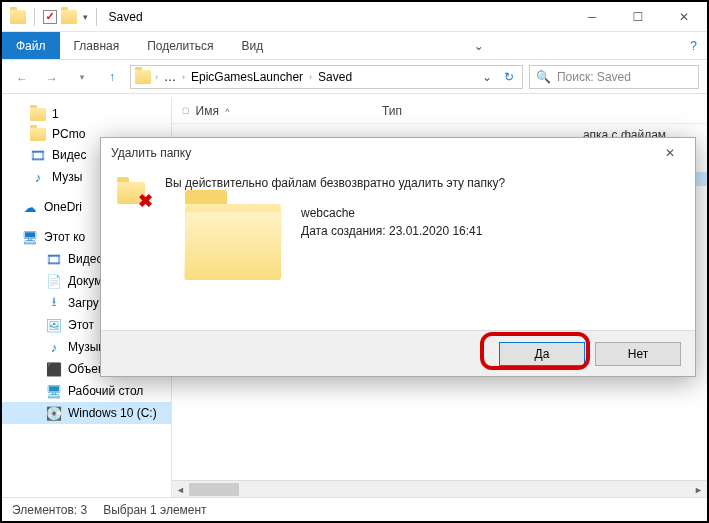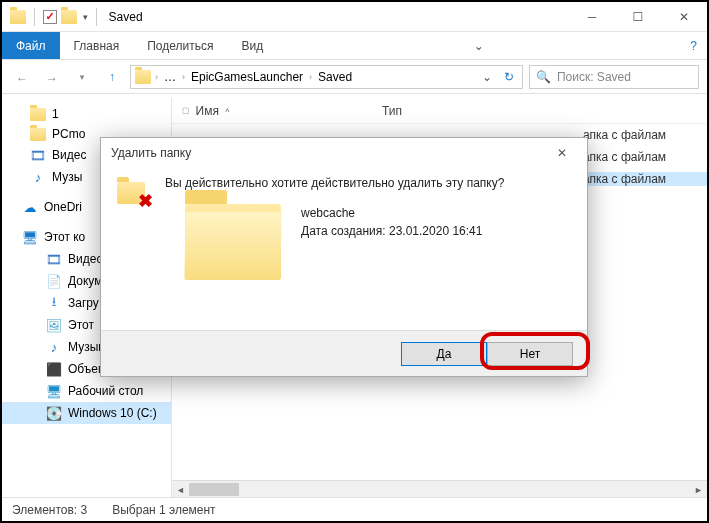--- a/index.html
+++ b/index.html
@@ -67,38 +67,38 @@
 .row .c1 { width:200px; padding-left:26px; display:flex; align-items:center; gap:6px; }
 .row .c2 { width:170px; }
 .row .c3 { flex:1; color:#333;text-align:center; }
 .row.sel .c3 { background:#cce8ff; }
 .bottom-scroll { position:absolute; bottom:0; left:0; right:0; height:17px; background:#f0f0f0; border-top:1px solid #ddd; }
 .bottom-scroll .thumb { position:absolute; left:17px; top:2px; width:50px; height:13px; background:#cdcdcd; }
 .bottom-scroll .arr { position:absolute; top:0; width:17px; height:17px; display:flex; align-items:center; justify-content:center; color:#666; font-size:9px;}
 .bottom-scroll .arr.l{left:0;} .bottom-scroll .arr.r{right:0;}
 
 
-.statusbar { position:absolute; bottom:0; left:0; right:0; height:24px; border-top:1px solid #e1e1e1; display:flex; align-items:center; padding:0 10px; gap:25px; color:#444; }
-
-
-.modal { position:absolute; left:98px; top:135px; width:488px; height:240px; background:#fff; border:1px solid #aaa; box-shadow:0 5px 25px rgba(0,0,0,0.35); }
+.statusbar { position:absolute; bottom:0; left:0; right:0; height:24px; border-top:1px solid #e1e1e1; display:flex; align-items:center; padding:0 10px; gap:16px; color:#444; }
+
+
+.modal { position:absolute; left:98px; top:135px; width:596px; height:240px; background:#fff; border:1px solid #aaa; box-shadow:0 5px 25px rgba(0,0,0,0.35); }
 .modal-title { height:30px; display:flex; align-items:center; padding:0 10px; color:#333; }
 .modal-title .x { margin-left:auto; width:30px; height:30px; display:flex; align-items:center; justify-content:center; color:#555; }
 .modal-body { padding:8px 16px; display:flex; gap:16px; }
 .warn-ic { width:32px; height:32px; position:relative; }
 .warn-ic .fld { width:28px; height:22px; background:linear-gradient(#ffe9a6,#f7d56e); border-radius:2px; position:absolute; top:6px; left:0;}
 .warn-ic .fld::before{content:"";position:absolute;top:-5px;left:0;width:12px;height:5px;background:#f7d56e;border-radius:2px 2px 0 0;}
 .warn-ic .xmark { position:absolute; bottom:-4px; right:-4px; color:#d40000; font-size:18px; font-weight:bold; text-shadow:0 0 2px #fff;}
 .modal-msg { color:#222; }
 .modal-detail { margin-top:14px; display:flex; gap:20px; align-items:flex-start; }
 .big-folder { width:96px; height:76px; background:linear-gradient(#ffeaa7,#f7d56e); border-radius:3px; position:relative; margin-left:20px;}
 .big-folder::before{content:"";position:absolute;top:-14px;left:0;width:42px;height:14px;background:#f7d56e;border-radius:3px 3px 0 0;}
 .big-folder::after{content:"";position:absolute;top:8px;left:0;width:96px;height:68px;background:linear-gradient(#fff3c4,#fadd80);border-radius:2px;transform:skewX(-1deg);}
 .detail-text { color:#222; line-height:1.5; }
-.modal-buttons { position:absolute; bottom:0; left:0; right:0; height:46px; background:#f0f0f0; border-top:1px solid #ddd; display:flex; align-items:center; justify-content:flex-end; padding:0 14px; }
+.modal-buttons { position:absolute; bottom:0; left:0; right:0; height:46px; background:#f0f0f0; border-top:1px solid #ddd; display:flex; align-items:center; justify-content:flex-end; padding:0 14px; gap:10px; }
 .mbtn { width:86px; height:24px; border:1px solid #adadad; background:#e1e1e1; display:flex; align-items:center; justify-content:center; color:#000; }
 .mbtn.primary { background:#e1e1e1; border:1px solid #0078d7; }
 .highlight-ring { position:absolute; border:4px solid #d40000; border-radius:12px; pointer-events:none; }
 .ring-yes { left:379px; bottom:6px; width:110px; height:38px; }
 </style>
 </head>
 <body>
 
 <div class="titlebar">
   <div class="qat">
@@ -252,21 +252,21 @@
   <div class="modal-title">
     <span>Удалить папку</span>
     <div class="x">✕</div>
   </div>
   <div class="modal-body">
     <div class="warn-ic">
       <div class="fld"></div>
       <div class="xmark">✖</div>
     </div>
     <div style="flex:1;">
-      <div class="modal-msg">Вы действительно хотите действительно удалить эту папку?</div>
+      <div class="modal-msg">Вы действительно файлам безвозвратно удалить эту папку?</div>
       <div class="modal-detail">
         <div class="big-folder"></div>
         <div class="detail-text">
           <div>webcache</div>
           <div>Дата создания: 23.01.2020 16:41</div>
         </div>
       </div>
     </div>
   </div>
   <div class="modal-buttons">

